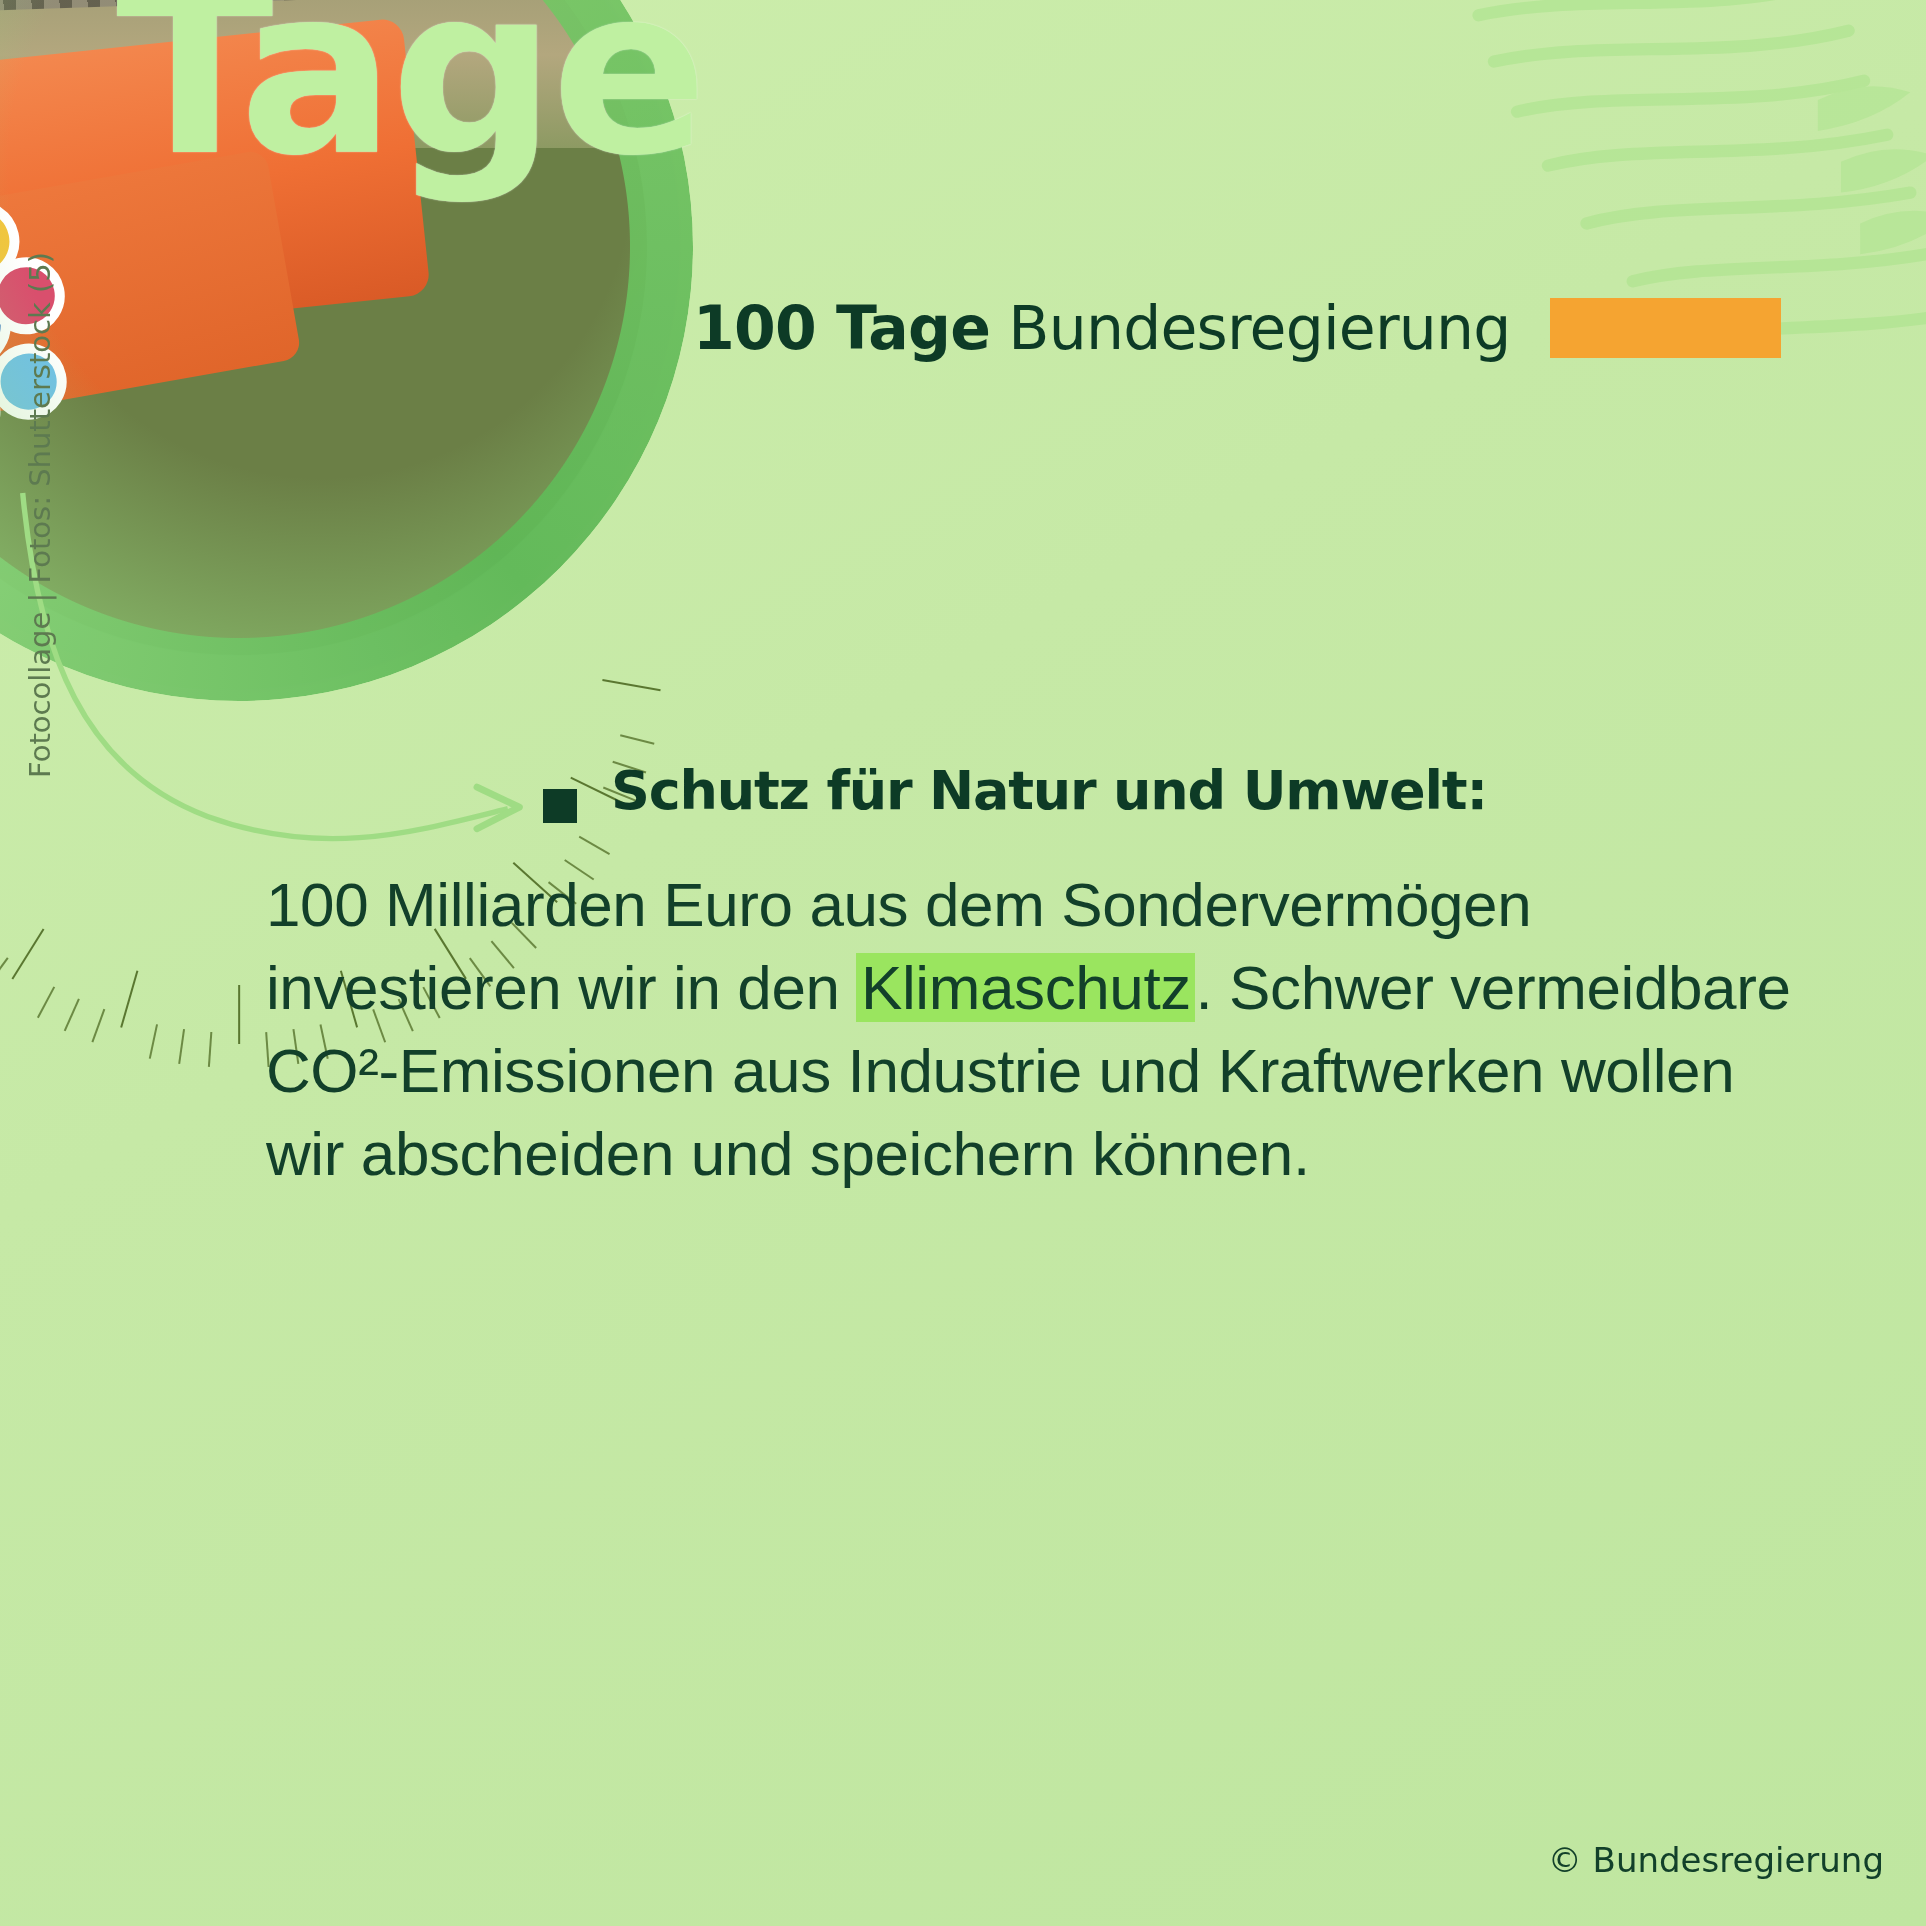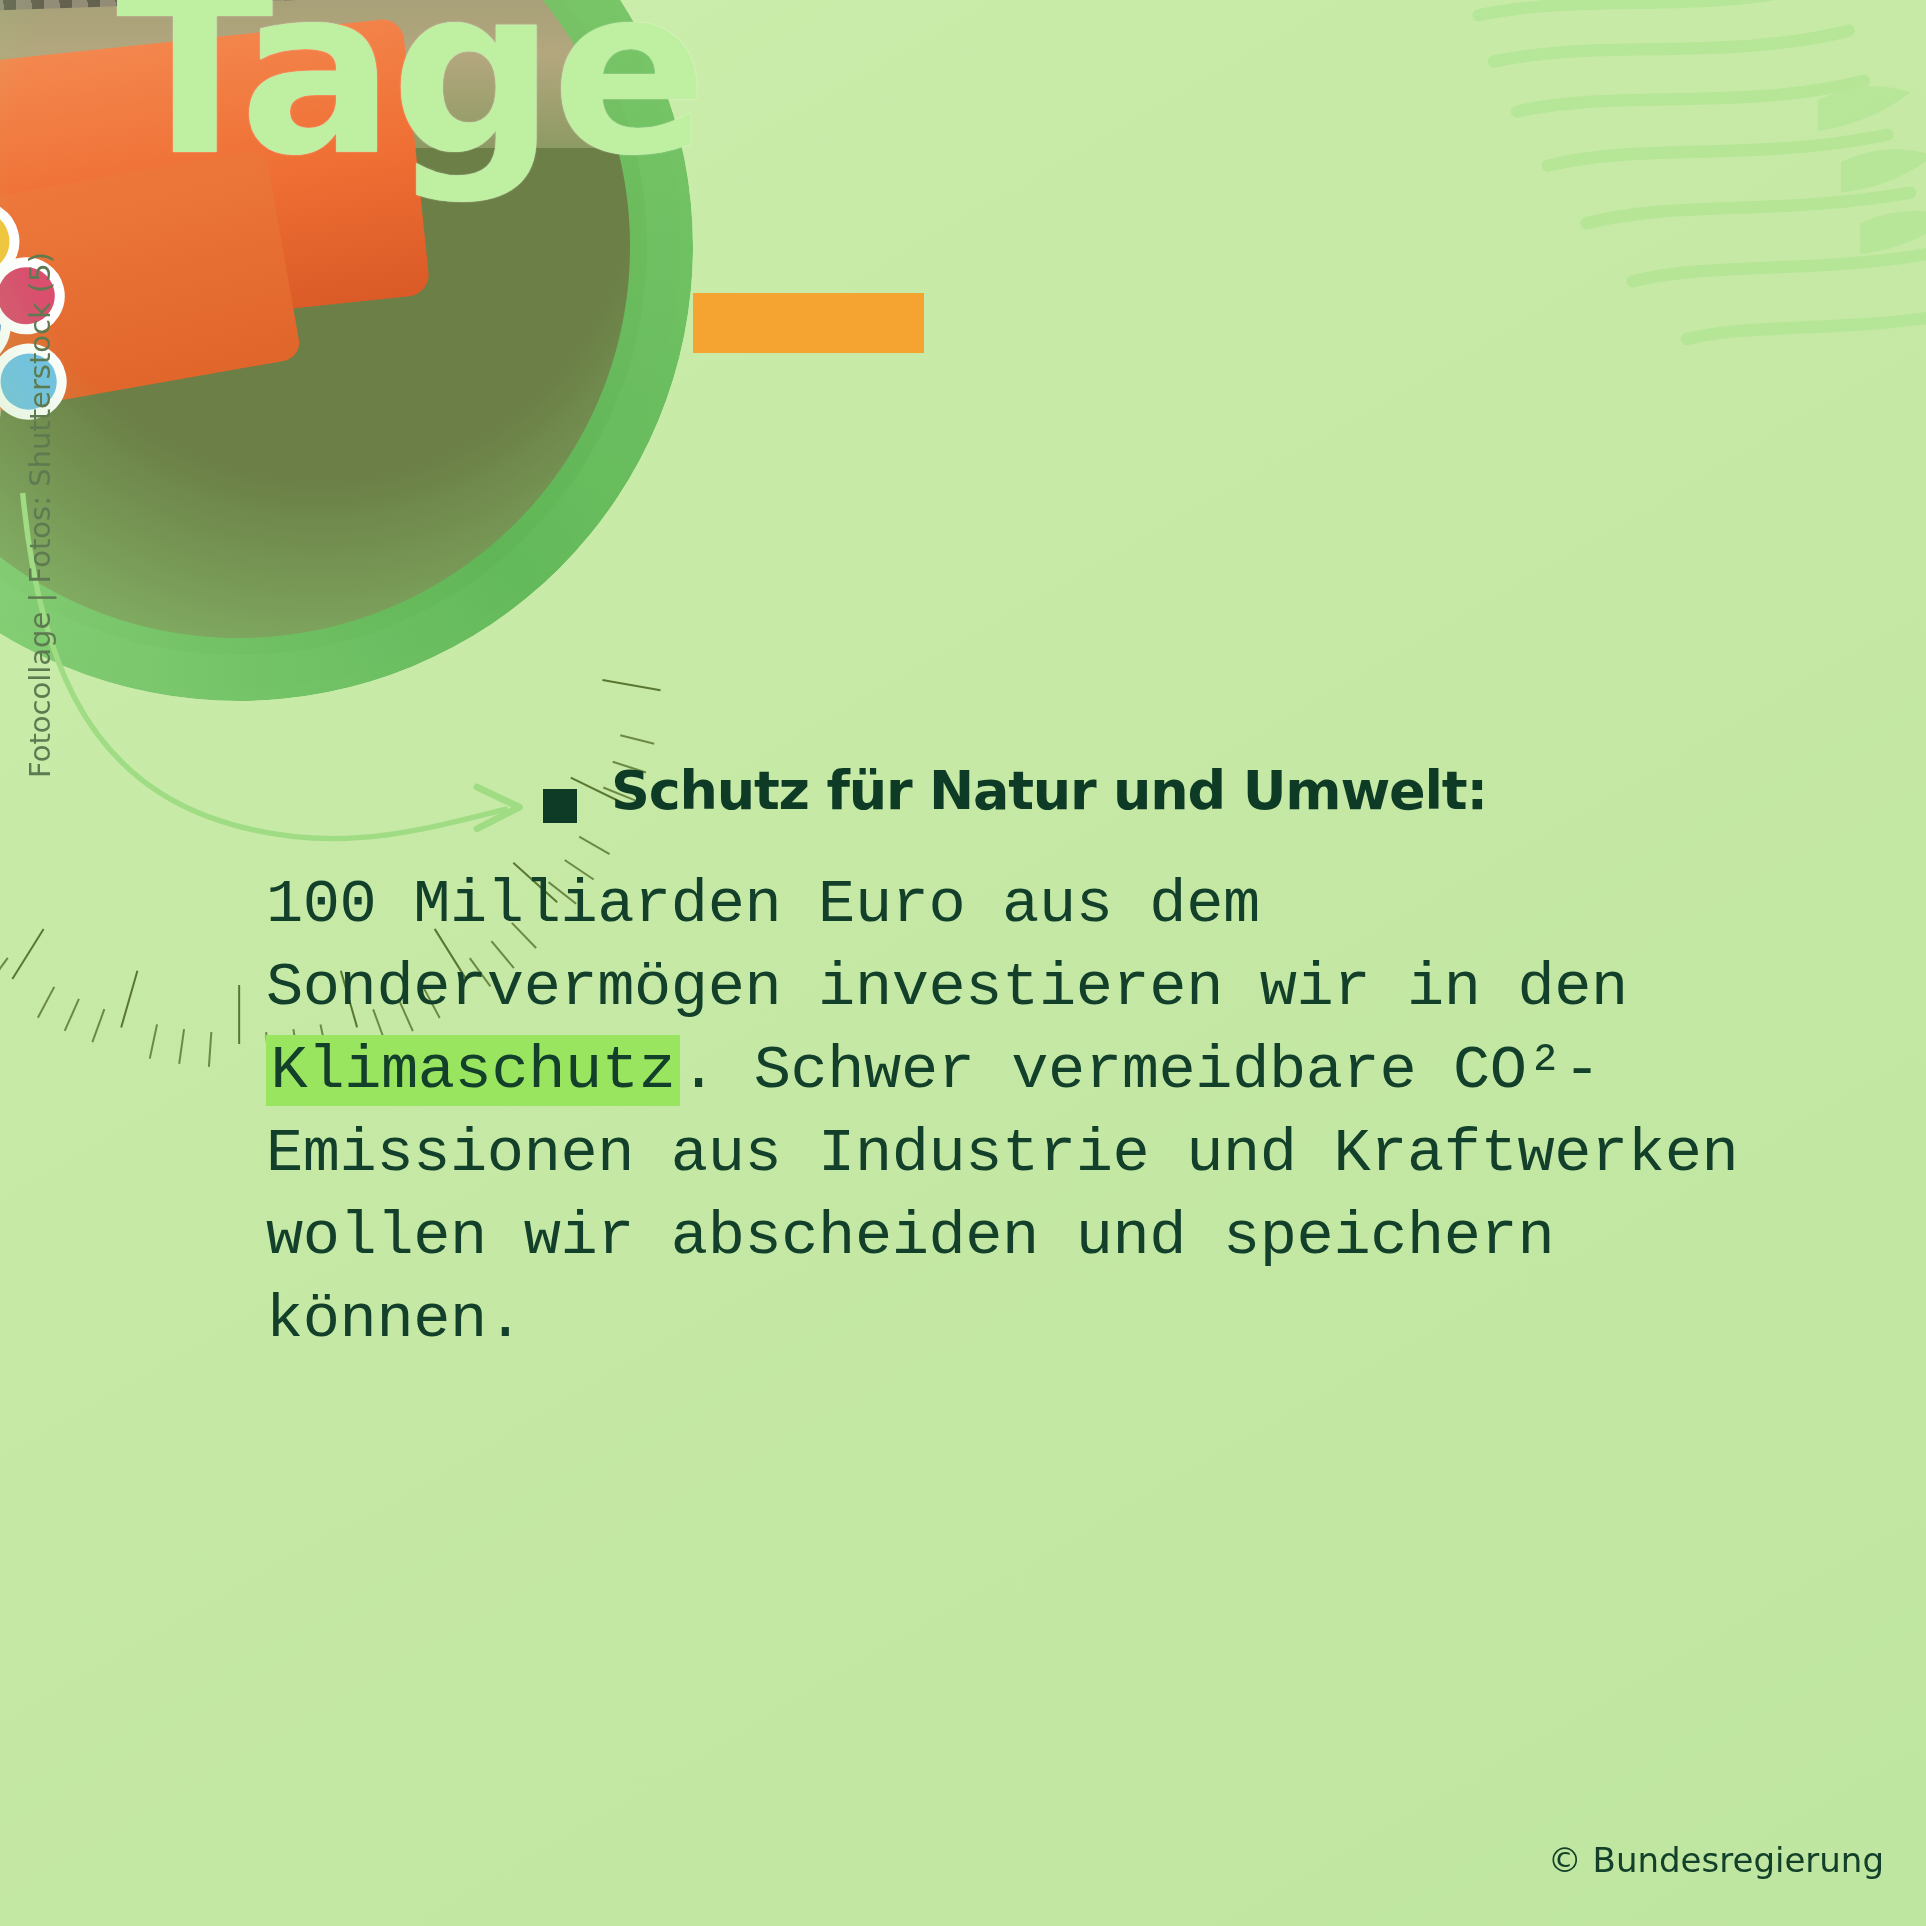--- a/index.html
+++ b/index.html
@@ -219,21 +219,21 @@
     color: #0d3b26;
     font-family: "DejaVu Sans", sans-serif;
     letter-spacing: -1.2px;
     line-height: 1.05;
   }
   .body-text {
     margin-top: 40px;
     font-size: 62px;
     line-height: 1.34;
     color: #12402a;
-    font-family: Liberation Mono, monospace;
+    font-family: Liberation Sans, sans-serif;
     letter-spacing: -0.4px;
   }
   .hl {
     background: #9ae55f;
     padding: 0 4.6px;
     box-decoration-break: clone;
     -webkit-box-decoration-break: clone;
   }
 
   
@@ -338,20 +338,23 @@
 </div>
 
 <div class="tage-word">Tage</div>
 
 <svg class="arrow-svg" viewBox="0 0 700 520">
   <path d="M10 10 C 30 220, 90 370, 250 430 C 400 485, 520 450, 640 420" fill="none" stroke="#9fdc84" stroke-width="7"></path>
   <path d="M600 392 L 655 418 L 600 446" fill="none" stroke="#9fdc84" stroke-width="9" stroke-linecap="round" stroke-linejoin="round"></path>
 </svg>
 
 <div class="header-line">
+  <div class="header-text">
+    <b>100 Tage</b><span> Bundesregierung</span>
+  </div>
   <div class="orange-bar"></div>
 </div>
 
 <div class="content">
   <div class="bullet-row">
     <div class="bullet-square"></div>
     <div class="bullet-title">Schutz für Natur und Umwelt:</div>
   </div>
   <div class="body-text">
     <span>100 Milliarden Euro aus dem Sondervermögen investieren wir in den </span><span class="hl">Klimaschutz</span><span>. Schwer vermeidbare CO²-Emissionen aus Industrie und Kraftwerken wollen wir abscheiden und speichern können.</span>

